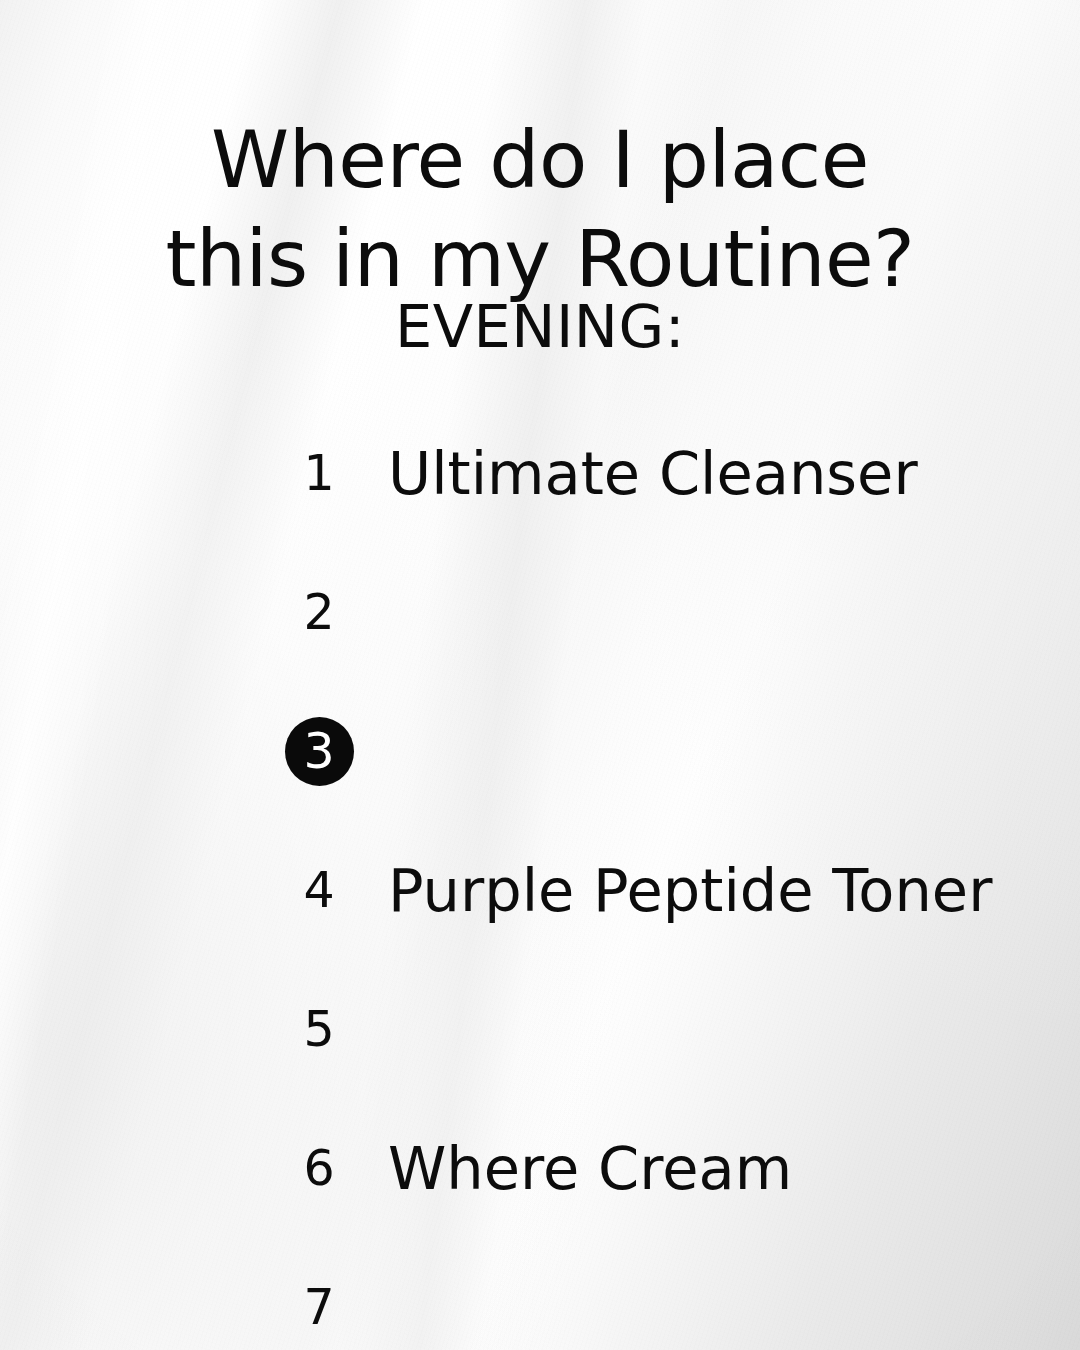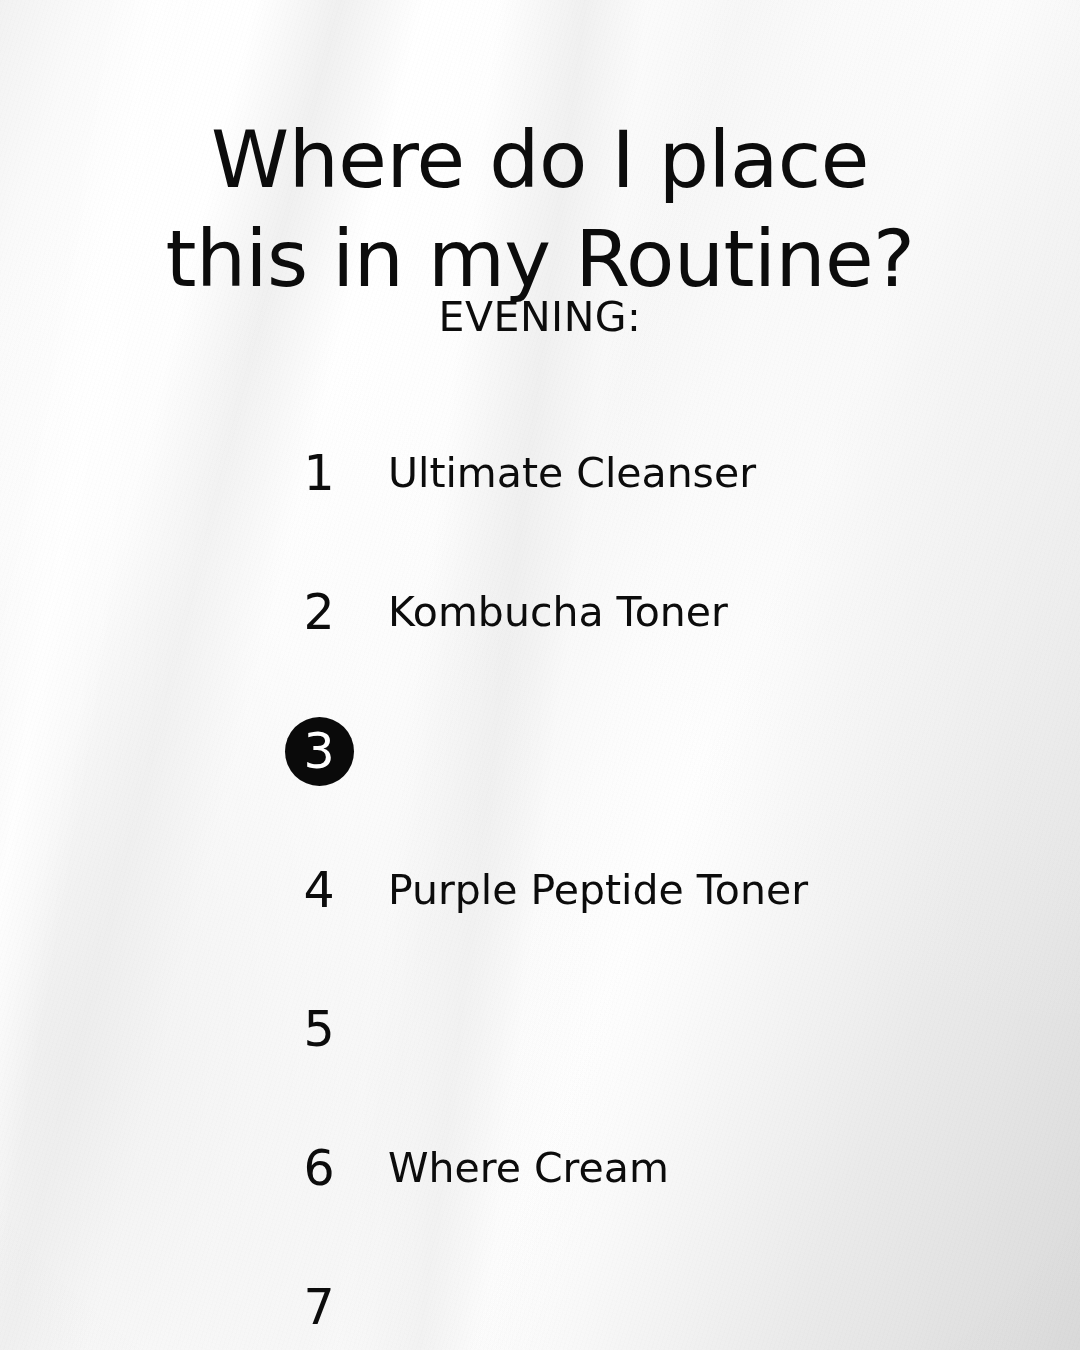--- a/index.html
+++ b/index.html
@@ -129,26 +129,26 @@
     color: #0c0c0c;
     font-size: 79px;
     line-height: 1.26;
     font-weight: 400;
     letter-spacing: -0.5px;
   }
   .headline .hl-line { display: block; white-space: nowrap; }
 
   .section-label {
     position: absolute;
-    top: 263px;
+    top: 248px;
     left: 0;
     right: 0;
     text-align: center;
     color: #0c0c0c;
-    font-size: 41px;
+    font-size: 59px;
     font-weight: 400;
     letter-spacing: 0.5px;
     line-height: 1;
   }
 
   .routine-list {
     position: absolute;
     top: 404px;
     left: 0;
     width: 1080px;
@@ -170,21 +170,21 @@
     color: #0c0c0c;
     font-size: 49px;
     font-weight: 400;
     line-height: 1;
     position: relative;
     z-index: 2;
   }
   .item-label {
     margin-left: 32px;
     color: #0c0c0c;
-    font-size: 41px;
+    font-size: 59px;
     font-weight: 400;
     line-height: 1;
     white-space: nowrap;
   }
 
   
   .routine-item.is-highlighted .item-number {
     color: #ffffff;
     font-weight: 500;
   }
@@ -230,21 +230,20 @@
 
     <ol class="routine-list">
 
       <li class="routine-item">
         <span class="item-number">1</span>
         <span class="item-label">Ultimate Cleanser</span>
       </li>
 
       <li class="routine-item">
         <span class="item-number">2</span>
-        <span class="item-label">Kombucha Toner</span>
       </li>
 
       <li class="routine-item is-highlighted">
         <span class="item-number">3<span class="badge-circle"></span></span>
       </li>
 
       <li class="routine-item">
         <span class="item-number">4</span>
         <span class="item-label">Purple Peptide Toner</span>
       </li>

